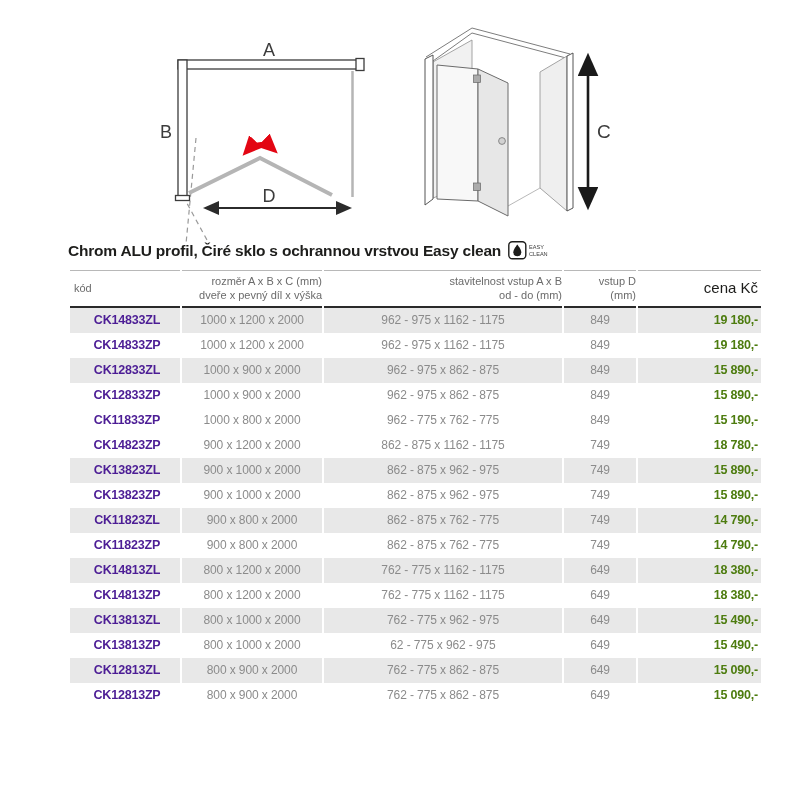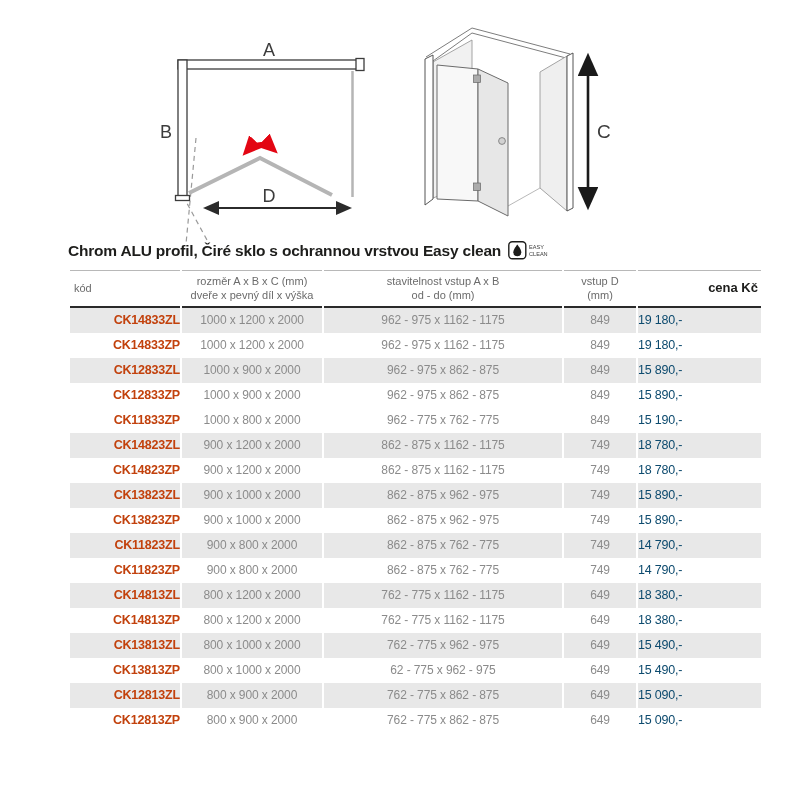--- a/index.html
+++ b/index.html
@@ -24,34 +24,34 @@
   .easyclean-badge { display:block; }
 
   
   .table-wrap { position:absolute; left:68px; top:270px; width:695px; }
   table.price-table {
     border-collapse:separate; border-spacing:2px 0; width:695px; table-layout:fixed;
   }
   .price-table th {
     font-weight:normal; font-size:11px; line-height:1.28; color:#6b6b6b;
     border-top:1px solid #b8b8b8; border-bottom:2.5px solid #2a2a2a;
-    padding:3px 0 4px 0; vertical-align:middle; text-align:center;
+    padding:3px 0 4px 0; vertical-align:middle; text-align:right;
   }
   .price-table th.col-kod  { text-align:left;  padding-left:4px;margin-top:28px; }
-  .price-table th.col-cena { text-align:right; padding-right:3px; font-weight:bold; color:#1d1d1b; font-size:13px; }
+  .price-table th.col-cena { text-align:right; padding-right:3px; font-weight:normal; color:#1d1d1b; font-size:15px; }
   .price-table td {
     font-size:12px; color:#8b8b8b; text-align:center; padding:5px 0 6px 0;
     white-space:nowrap; letter-spacing:-0.1px;
   }
   .price-table td.cell-kod {
-    text-align:right; font-weight:bold; color:#c2410c; font-size:12.5px;
+    text-align:center; font-weight:bold; color:#4c1d95; font-size:12.5px;
     padding-left:4px; letter-spacing:-0.2px;
   }
   .price-table td.cell-cena {
-    text-align:left; font-weight:normal; color:#0c4a6e; font-size:12.5px;
+    text-align:right; font-weight:bold; color:#4d7c0f; font-size:12.5px;
     padding-right:3px; letter-spacing:-0.2px;
   }
   .price-table tr.stripe td { background:#e8e8e8; }
 </style>
 </head>
 <body>
 
 <div class="page">
 
   <svg class="diagram-left" width="340" height="232" viewBox="0 0 340 232">
@@ -207,27 +207,20 @@
     <td class="cell-mid">849</td>
     <td class="cell-cena">15 890,-</td>
   </tr>
           <tr>
     <td class="cell-kod">CK11833ZP</td>
     <td class="cell-mid">1000 x 800 x 2000</td>
     <td class="cell-mid">962 - 775 x 762 - 775</td>
     <td class="cell-mid">849</td>
     <td class="cell-cena">15 190,-</td>
   </tr>
-          <tr class="stripe">
-    <td class="cell-kod">CK14823ZL</td>
-    <td class="cell-mid">900 x 1200 x 2000</td>
-    <td class="cell-mid">862 - 875 x 1162 - 1175</td>
-    <td class="cell-mid">749</td>
-    <td class="cell-cena">18 780,-</td>
-  </tr>
           <tr>
     <td class="cell-kod">CK14823ZP</td>
     <td class="cell-mid">900 x 1200 x 2000</td>
     <td class="cell-mid">862 - 875 x 1162 - 1175</td>
     <td class="cell-mid">749</td>
     <td class="cell-cena">18 780,-</td>
   </tr>
           <tr class="stripe">
     <td class="cell-kod">CK13823ZL</td>
     <td class="cell-mid">900 x 1000 x 2000</td>

